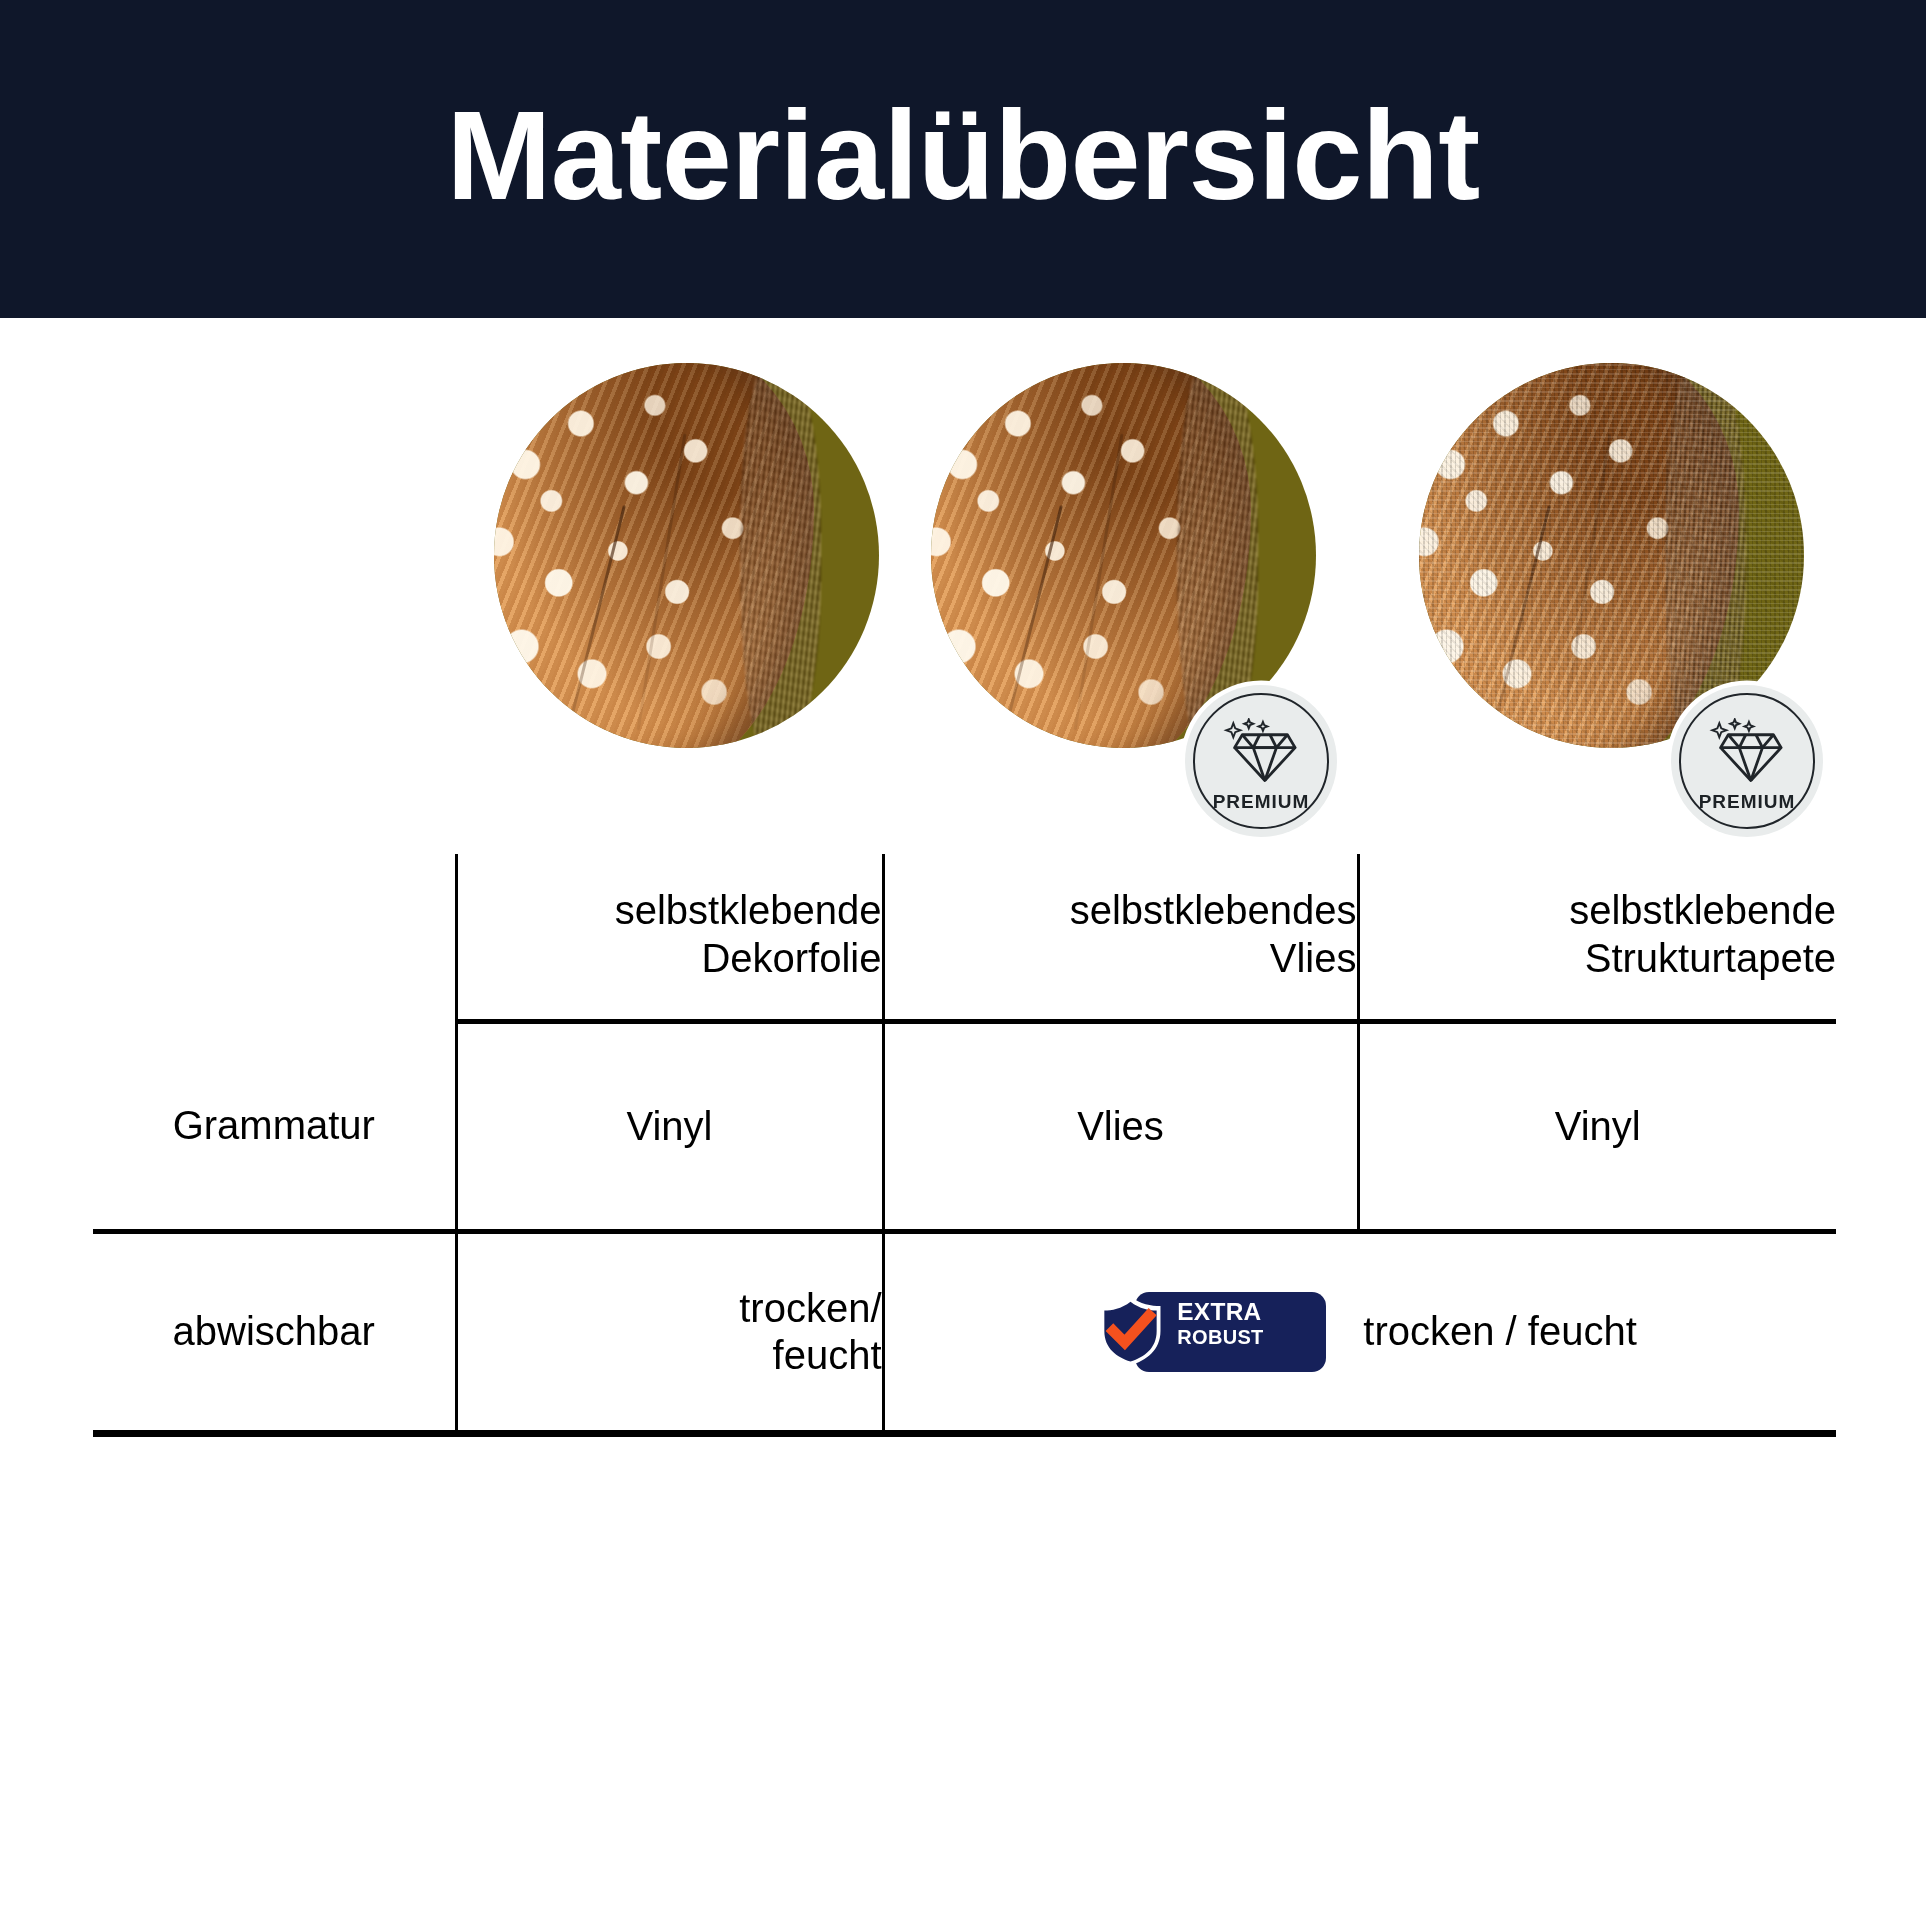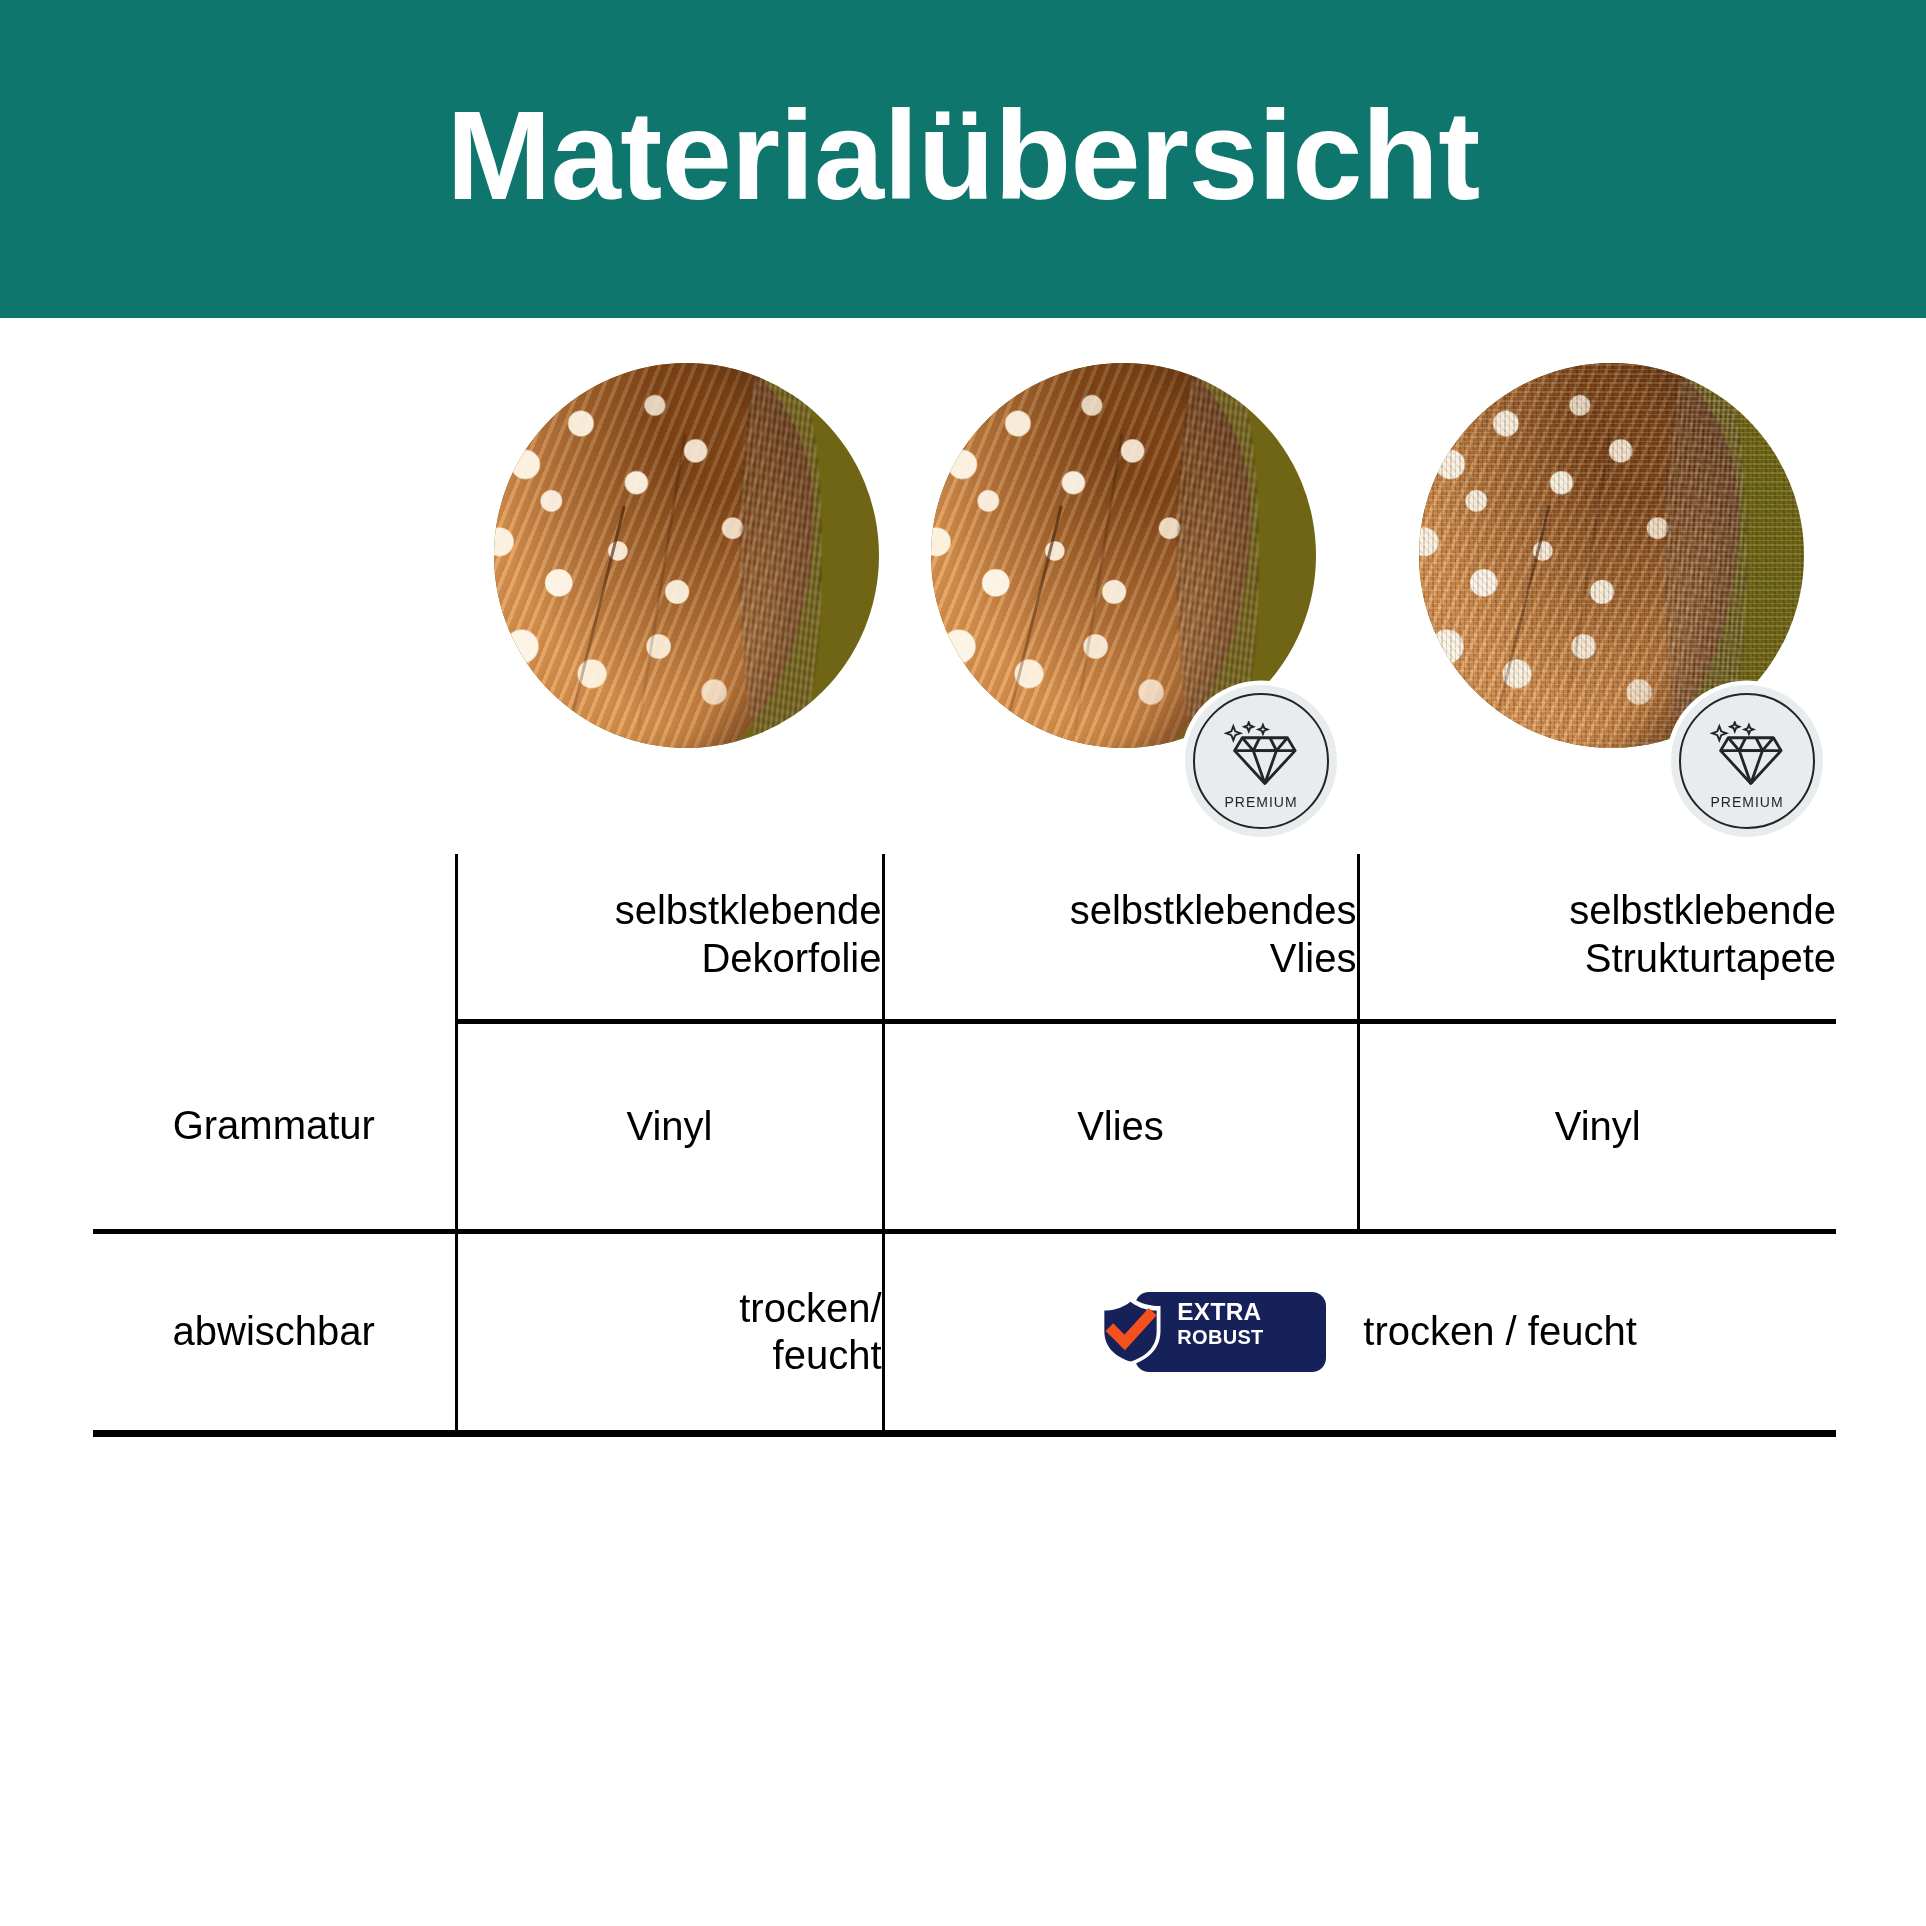--- a/index.html
+++ b/index.html
@@ -5,21 +5,21 @@
   html,body{margin:0;padding:0;background:#ffffff;}
   body{
     width:1926px;height:1926px;
     font-family:"Liberation Sans","DejaVu Sans",sans-serif;
     color:#000;overflow:hidden;position:relative;
   }
 
   
   .header{
     position:absolute;left:0;top:0;width:1926px;height:318px;
-    background:#0f766e;
+    background:#0f172a;
     display:flex;align-items:center;justify-content:center;
   }
   .header-title{
     color:#ffffff;
     font-size:126px;
     font-weight:700;
     letter-spacing:-0.6px;
     line-height:1;
     white-space:nowrap;
     margin-top:-5.1px;
@@ -111,21 +111,21 @@
     position:absolute;width:152px;height:152px;border-radius:50%;
     background:#e9ecec;
     box-shadow:0 0 0 4.5px #ffffff;
     display:flex;flex-direction:column;align-items:center;justify-content:center;
   }
   .premium-badge .ring{
     position:absolute;inset:7.7px;border-radius:50%;border:2.6px solid #20252a;
   }
   .premium-badge .gem{margin-top:9px;}
   .premium-label{
-    font-size:14px;font-weight:400;letter-spacing:1px;color:#1d2226;
+    font-size:19px;font-weight:700;letter-spacing:1px;color:#1d2226;
     margin-top:3.9px;
   }
   .badge-2{left:1185px;top:367px;}
   .badge-3{left:1671px;top:367px;}
 
   
   .table-wrap{position:absolute;left:0;top:854px;width:1926px;}
   table.matrix{
     position:absolute;left:93px;top:0;width:1743px;
     border-collapse:collapse;table-layout:fixed;

